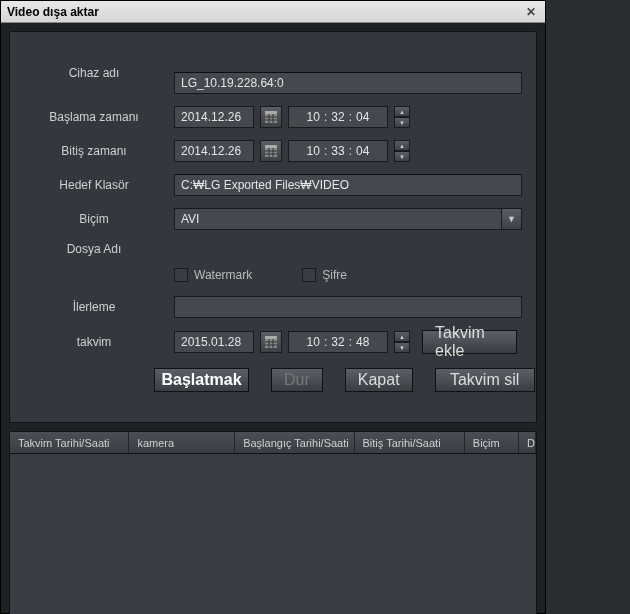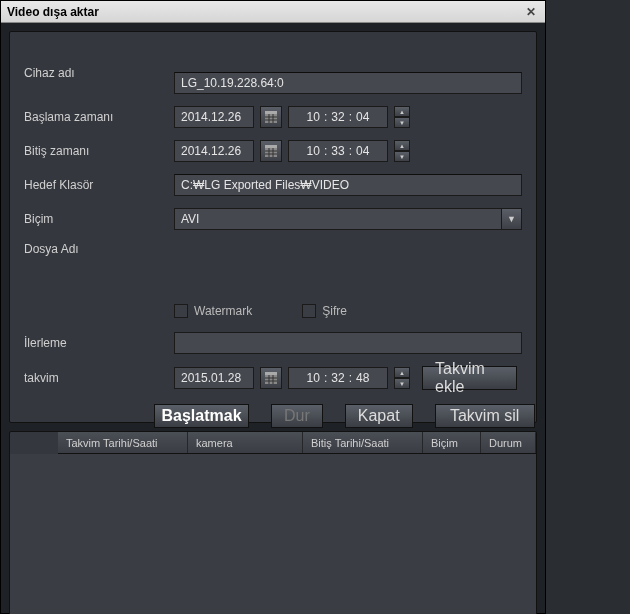--- a/index.html
+++ b/index.html
@@ -43,21 +43,21 @@
     border-radius: 2px;
     height: 392px;
   }
   .row {
     display: flex;
     align-items: center;
     margin-bottom: 12px;
   }
   .label {
     width: 150px;
-    text-align: left;
+    text-align: center;
     padding-right: 10px;
     color: #d0d0d0;
     font-size: 12px;
   }
   .field {
     flex: 1;
     display: flex;
     align-items: center;
     gap: 6px;
   }
@@ -132,21 +132,21 @@
     font-size:9px; color:#ccc;
   }
   .check {
     width:14px; height:14px;
     border:1px solid #1a1a1a;
     background:#3a3d43;
     display:inline-block;
     vertical-align:middle;
   }
   .checklabel { margin-left:6px; color:#bbb; font-size:12px;}
-  .checkgroup { display:flex; margin-right:50px;margin-top:36px; }
+  .checkgroup { display:flex; margin-right:50px; }
   .progress {
     background:#45484f; border:1px solid #1a1a1a;
     height:22px; flex:1;
   }
   .btn {
     height:24px;
     background: linear-gradient(#5b5f67,#3a3d43);
     border:1px solid #111;
     color:#ddd;
     font-size:16px;
@@ -171,21 +171,20 @@
     overflow:hidden;
   }
   .thead {
     display:flex;
     background: linear-gradient(#4a4e55,#3a3d43);
     border-bottom:1px solid #111;
     height:22px;
     align-items:center;
     font-size:11px;
     color:#d0d0d0;
-    margin-left:48px;
   }
   .th {
     padding:0 8px;
     border-right:1px solid #24262a;
     height:100%;
     display:flex; align-items:center;
     white-space:nowrap; overflow:hidden;
   }
   .tbody { height:168px; background:#3a3d43; }
   .w1{width:130px}.w2{width:115px}.w3{width:130px}.w4{width:120px}.w5{width:58px}.w6{flex:1}
@@ -332,19 +331,20 @@
       <div class="btn disabled">Dur</div>
       <div class="btn">Kapat</div>
       <div class="btn" style="min-width:100px">Takvim sil</div>
     </div>
   </div>
 
   <div class="table-area">
     <div class="thead">
       <div class="th w1">Takvim Tarihi/Saati</div>
       <div class="th w2">kamera</div>
+      <div class="th w3">Başlangıç Tarihi/Saati</div>
       <div class="th w4">Bitiş Tarihi/Saati</div>
       <div class="th w5">Biçim</div>
       <div class="th w6">Durum</div>
     </div>
     <div class="tbody"></div>
   </div>
 </div>
 
 </body></html>

